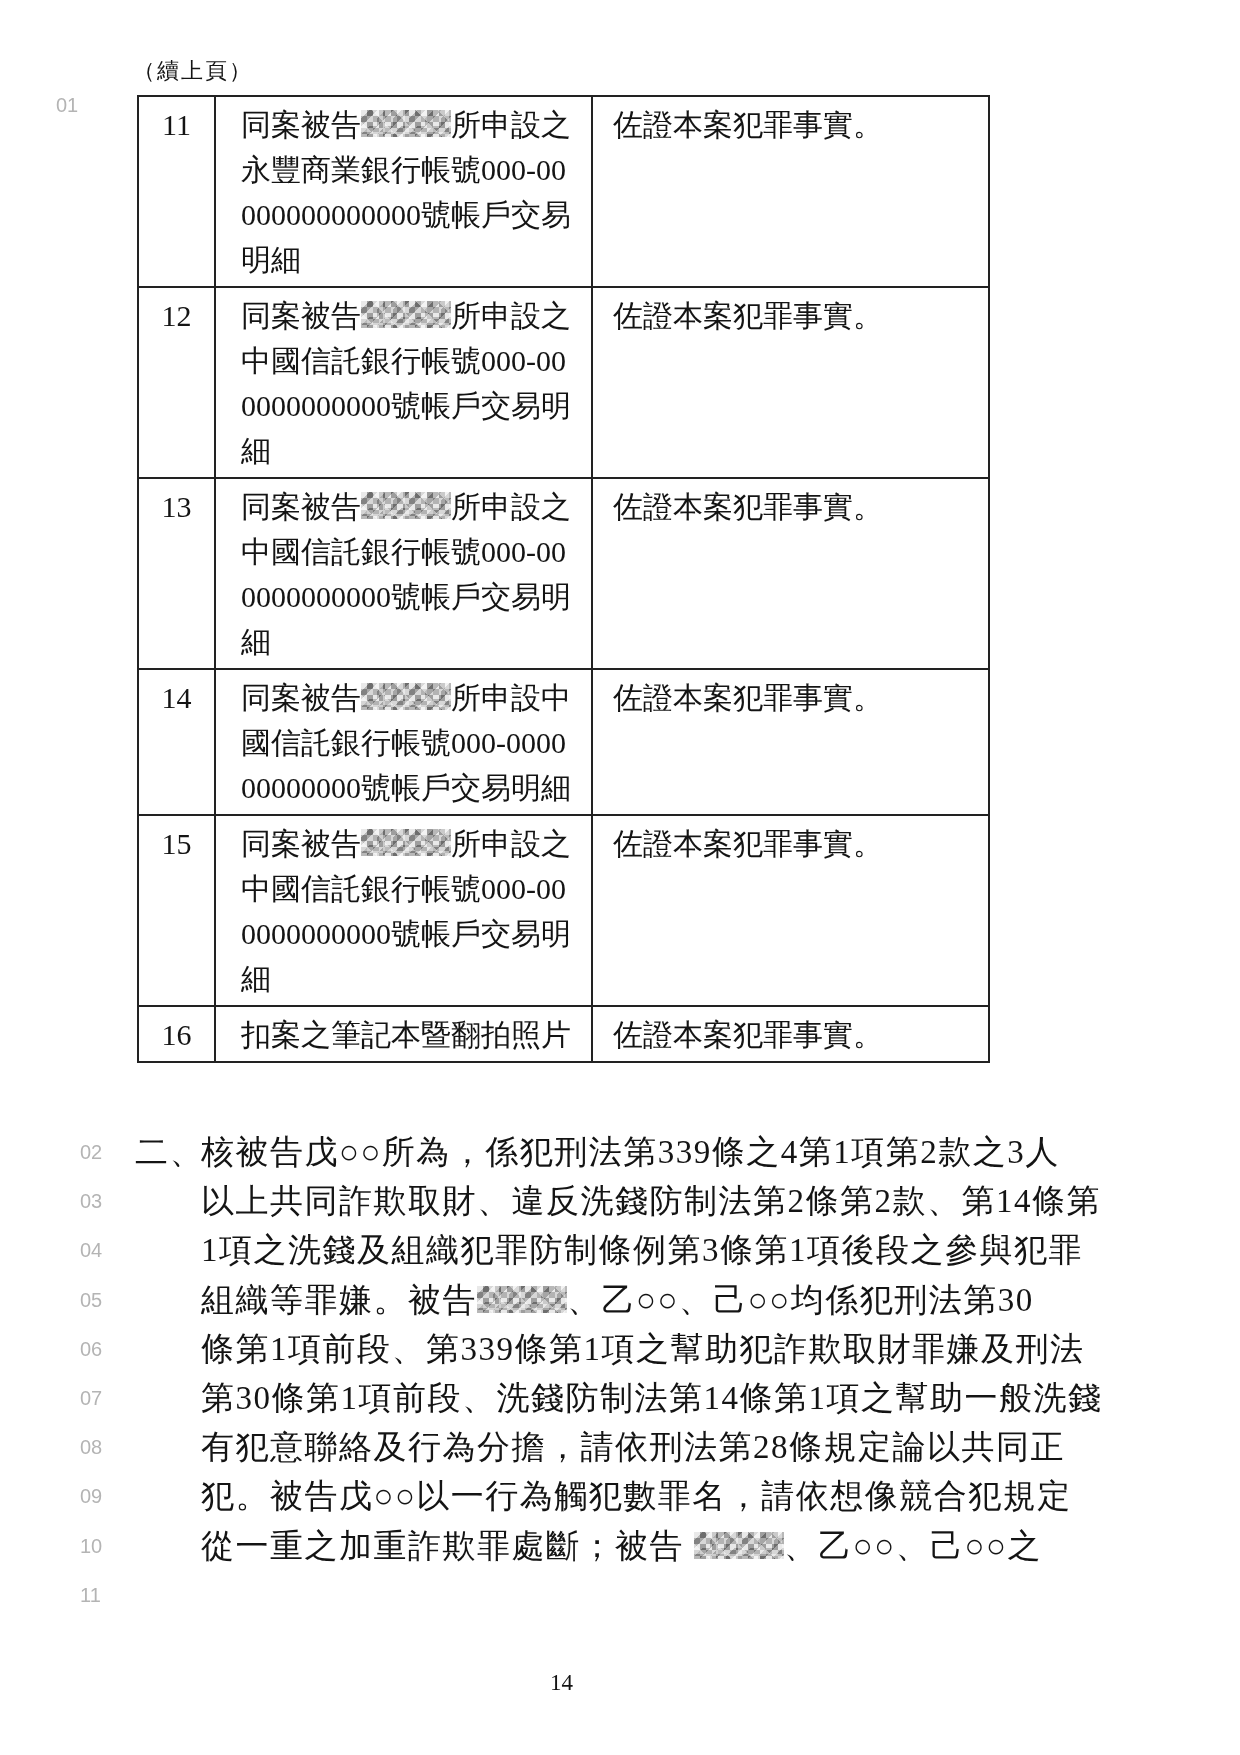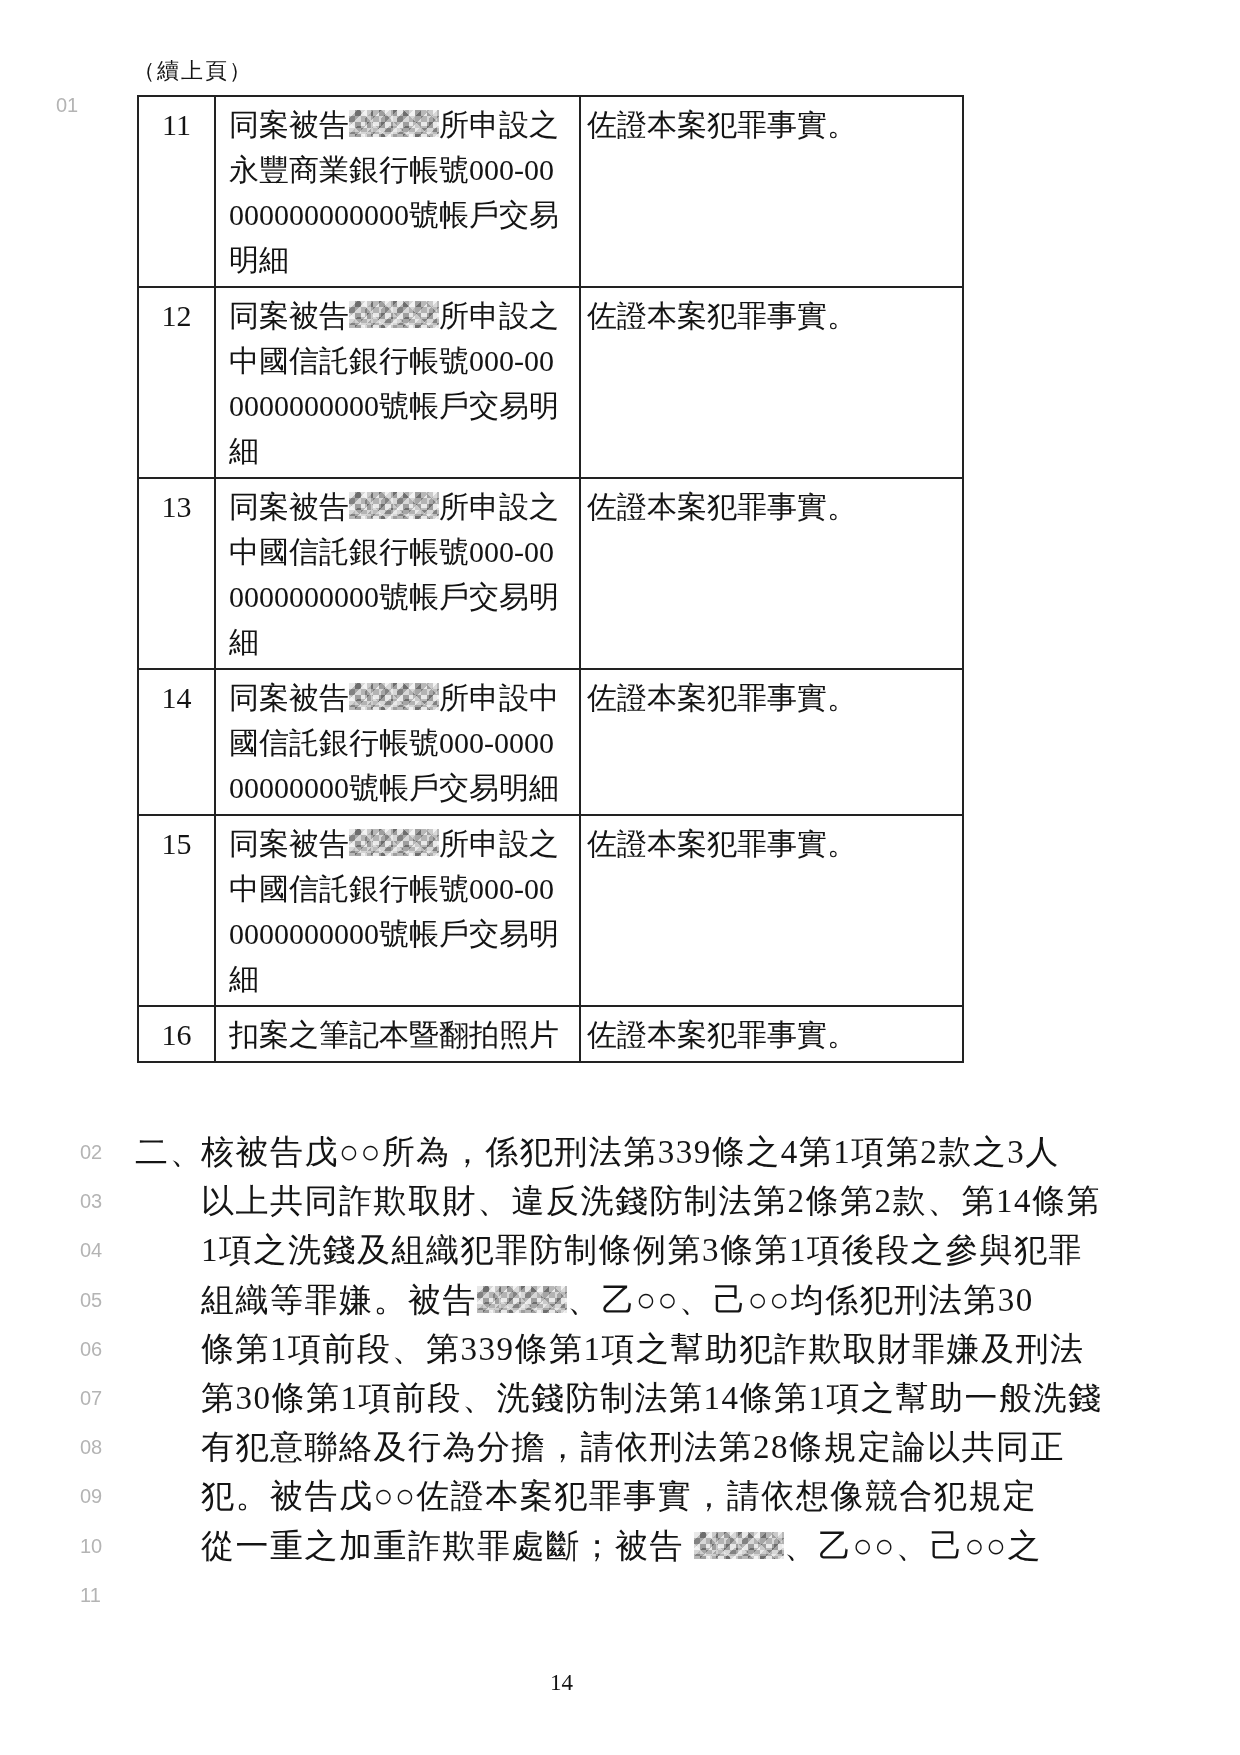--- a/index.html
+++ b/index.html
@@ -25,22 +25,22 @@
     border-collapse:collapse;table-layout:fixed;
     width:798px;
     font-size:30px;line-height:45px;
   }
   .evidence-table td{
     border:2px solid #222;
     vertical-align:top;
     padding:5px 0 4px 0;
   }
   .evidence-table td.no{width:75px;text-align:center;}
-  .evidence-table td.desc{width:348px;padding-left:13px;padding-right:2px;margin-top:28px;}
-  .evidence-table td.purp{width:375px;padding-left:6px;}
+  .evidence-table td.desc{width:348px;padding-left:25px;padding-right:2px;margin-top:28px;}
+  .evidence-table td.purp{width:375px;padding-left:20px;}
   .desc-line,.purp-line{white-space:nowrap;}
   .px{
     display:inline-block;
     width:90px;height:27px;
     vertical-align:-2px;
     background-image:
       linear-gradient(45deg, rgba(255,255,255,0.45) 25%, rgba(0,0,0,0) 25%, rgba(0,0,0,0) 75%, rgba(255,255,255,0.45) 75%),
       linear-gradient(135deg, rgba(255,255,255,0.25) 25%, rgba(60,60,60,0.25) 25%, rgba(60,60,60,0.25) 50%, rgba(255,255,255,0.25) 50%),
       conic-gradient(#7d7d7d 25%, #c9c9c9 0 50%, #9a9a9a 0 75%, #e2e2e2 0);
     background-size:22px 22px, 16px 16px, 12px 12px;
@@ -155,20 +155,20 @@
   <div class="para">
     <span class="marker">二、</span>
     <div class="plines" id="para-lines">
         <div class="pline">核被告戊○○所為，係犯刑法第339條之4第1項第2款之3人</div>
         <div class="pline">以上共同詐欺取財、違反洗錢防制法第2條第2款、第14條第</div>
         <div class="pline">1項之洗錢及組織犯罪防制條例第3條第1項後段之參與犯罪</div>
         <div class="pline">組織等罪嫌。被告<span class="px"></span>、乙○○、己○○均係犯刑法第30</div>
         <div class="pline">條第1項前段、第339條第1項之幫助犯詐欺取財罪嫌及刑法</div>
         <div class="pline">第30條第1項前段、洗錢防制法第14條第1項之幫助一般洗錢</div>
         <div class="pline">有犯意聯絡及行為分擔，請依刑法第28條規定論以共同正</div>
-        <div class="pline">犯。被告戊○○佐證本案犯罪事實，請依想像競合犯規定</div>
+        <div class="pline">犯。被告戊○○以一行為觸犯數罪名，請依想像競合犯規定</div>
         <div class="pline">從一重之加重詐欺罪處斷；被告 <span class="px"></span>、乙○○、己○○之</div>
       </div>
   </div>
 
   <div class="page-num">14</div>
 
 </div>
 
 </body></html>

